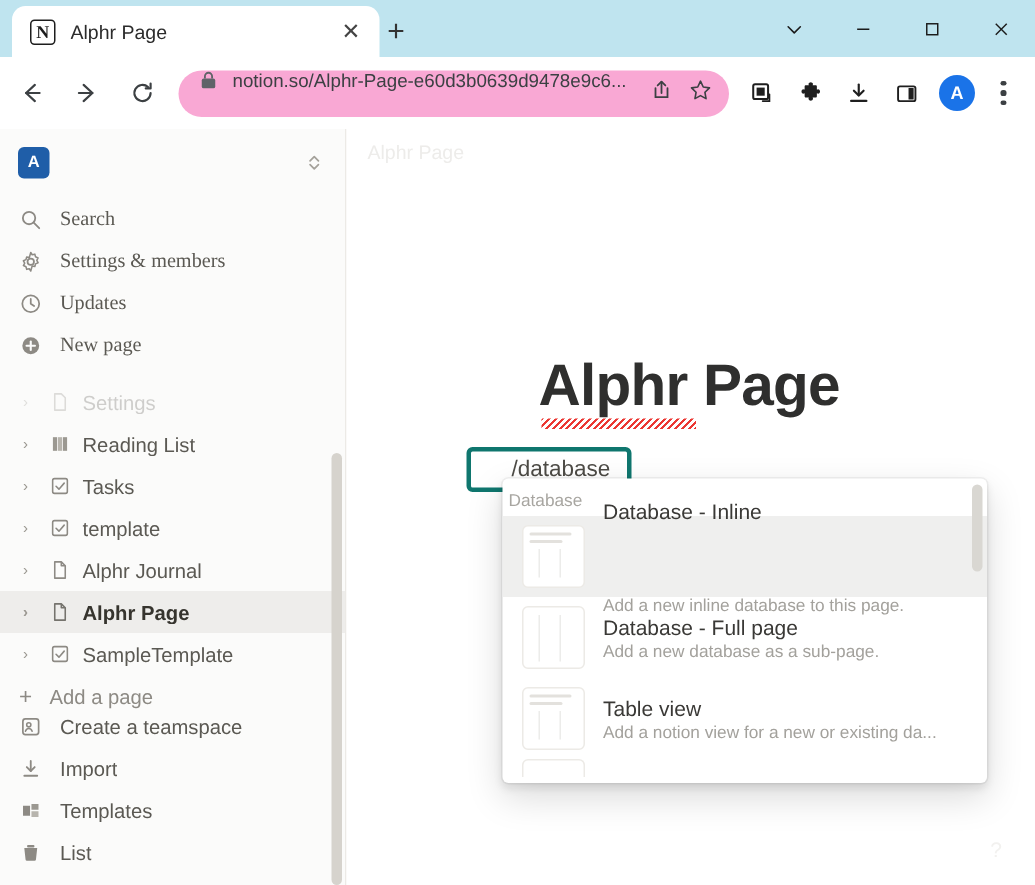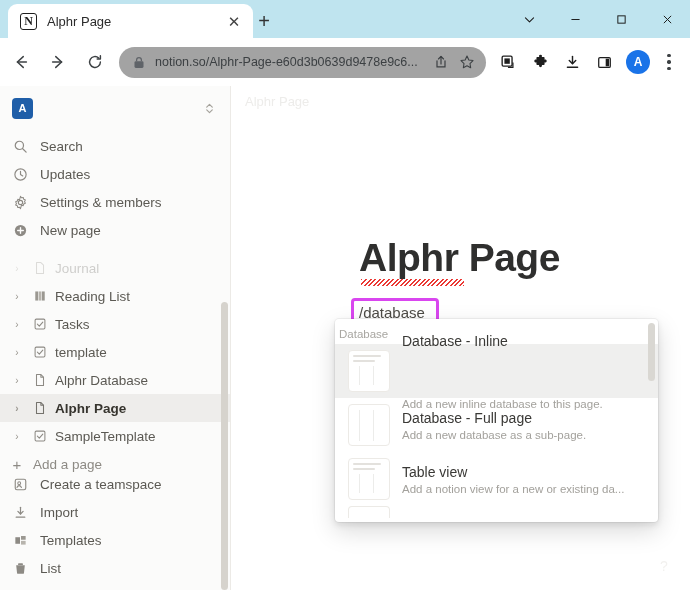--- a/index.html
+++ b/index.html
@@ -78,24 +78,24 @@
   }
   .tb-icon {
     width: 32px; height: 32px; flex: none;
     display: flex; align-items: center; justify-content: center;
     color: #3c4043;
     border-radius: 50%;
   }
   .tb-icon.nav { margin-left: 5px; }
   .omnibox {
     flex: 1; height: 31px;
-    background: #a3a3a3;
+    background: #f9a8d4;
     border-radius: 16px;
     margin: 0 6px 0 8px;
-    display: flex; align-items: center;
+    display: flex; align-items: flex-start;
     padding: 0 6px 0 14px;
     min-width: 0;
   }
   .lock { flex: none; margin-right: 10px; display: flex; align-items: center; }
   .url {
     flex: 1; min-width: 0;
     font-size: 12.5px; color: #3c4043;
     white-space: nowrap; overflow: hidden; text-overflow: clip;
   }
   .omni-btn {
@@ -142,21 +142,21 @@
   .ws-badge {
     width: 21px; height: 21px; border-radius: 4px;
     background: #1f5ea8; color: #ffffff;
     display: flex; align-items: center; justify-content: center;
     font-size: 11px; font-weight: bold;
     flex: none;
   }
   .ws-spacer { flex: 1; }
   .ws-chev { color: #a5a29b; display: flex; align-items: center; }
 
-  .snav { padding-top: 2px; }
+  .snav { padding-top: 2px; font-family: Liberation Serif, serif; }
   .srow {
     height: 28px; display: flex; align-items: center;
     padding: 0 12px; gap: 11px;
     color: #5b5953;
     font-size: 13.5px;
   }
   .srow .ico {
     width: 17px; height: 17px; flex: none;
     display: flex; align-items: center; justify-content: center;
     color: #8d8a84;
@@ -229,27 +229,26 @@
     position: absolute; left: 130px; top: 193px;
     width: 103px; height: 7px;
     background-image:
       repeating-linear-gradient(135deg,
         #ea2d28 0px, #ea2d28 1.4px,
         transparent 1.4px, transparent 3.2px);
     opacity: .95;
   }
   .slashbox {
     position: absolute; left: 80px; top: 212px;
-    border: 3px solid #d946ef;
+    border: 3px solid #0f766e;
     border-radius: 4px;
-    padding: 3px 11px 4px 5px;
+    padding: 3px 11px 4px 27px;
     background: #ffffff;
     font-size: 15px; color: #4d4b46;
     white-space: nowrap;
-    margin-left: 40px;
   }
 
   
   .slashmenu {
     position: absolute; left: 104px; top: 233px;
     width: 323px; height: 203px;
     background: #ffffff;
     border-radius: 4px;
     box-shadow: 0 0 0 1px rgba(15,15,15,.05),
                 0 3px 6px rgba(15,15,15,.10),
@@ -453,34 +452,34 @@
             <svg width="15" height="15" viewBox="0 0 16 16">
                 <circle cx="6.8" cy="6.8" r="4.4" stroke="#8d8a84" stroke-width="1.3" fill="none"></circle>
                 <line x1="10.1" y1="10.1" x2="14" y2="14" stroke="#8d8a84" stroke-width="1.3" stroke-linecap="round"></line>
               </svg>
           </span>
           <span class="lbl">Search</span>
         </div>
         <div class="srow">
           <span class="ico">
             <svg width="15" height="15" viewBox="0 0 16 16">
-                <circle cx="8" cy="8" r="6" stroke="#8d8a84" stroke-width="1.25" fill="none"></circle>
-                <path d="M8 4.6V8l2.4 1.6" stroke="#8d8a84" stroke-width="1.25" fill="none" stroke-linecap="round" stroke-linejoin="round"></path>
-              </svg>
-          </span>
-          <span class="lbl">Updates</span>
+              <circle cx="8" cy="8" r="2.3" stroke="#8d8a84" stroke-width="1.25" fill="none"></circle>
+              <path d="M8 1.4l1 1.6 1.9-.4.5 1.9 1.8.8-.9 1.7.9 1.7-1.8.8-.5 1.9-1.9-.4L8 14.6l-1-1.6-1.9.4-.5-1.9-1.8-.8.9-1.7-.9-1.7 1.8-.8.5-1.9 1.9.4z" stroke="#8d8a84" stroke-width="1.1" fill="none" stroke-linejoin="round"></path>
+            </svg>
+          </span>
+          <span class="lbl">Settings &amp; members</span>
         </div>
         <div class="srow">
           <span class="ico">
             <svg width="15" height="15" viewBox="0 0 16 16">
-              <circle cx="8" cy="8" r="2.3" stroke="#8d8a84" stroke-width="1.25" fill="none"></circle>
-              <path d="M8 1.4l1 1.6 1.9-.4.5 1.9 1.8.8-.9 1.7.9 1.7-1.8.8-.5 1.9-1.9-.4L8 14.6l-1-1.6-1.9.4-.5-1.9-1.8-.8.9-1.7-.9-1.7 1.8-.8.5-1.9 1.9.4z" stroke="#8d8a84" stroke-width="1.1" fill="none" stroke-linejoin="round"></path>
-            </svg>
-          </span>
-          <span class="lbl">Settings &amp; members</span>
+                <circle cx="8" cy="8" r="6" stroke="#8d8a84" stroke-width="1.25" fill="none"></circle>
+                <path d="M8 4.6V8l2.4 1.6" stroke="#8d8a84" stroke-width="1.25" fill="none" stroke-linecap="round" stroke-linejoin="round"></path>
+              </svg>
+          </span>
+          <span class="lbl">Updates</span>
         </div>
         <div class="srow">
           <span class="ico">
             <svg width="15" height="15" viewBox="0 0 16 16">
                 <circle cx="8" cy="8" r="6" fill="#8d8a84"></circle>
                 <line x1="8" y1="5" x2="8" y2="11" stroke="#fbfbfa" stroke-width="1.5" stroke-linecap="round"></line>
                 <line x1="5" y1="8" x2="11" y2="8" stroke="#fbfbfa" stroke-width="1.5" stroke-linecap="round"></line>
               </svg>
           </span>
           <span class="lbl">New page</span>
@@ -489,21 +488,21 @@
 
       <div class="scroll-area">
 
         <div class="prow faded-row">
           <span class="caret">›</span>
           <span class="picon">
             <svg width="14" height="14" viewBox="0 0 16 16">
                 <path d="M4 1.8h5l3 3v9.4H4z" stroke="#8d8a84" stroke-width="1.2" fill="none" stroke-linejoin="round"></path>
               </svg>
           </span>
-          <span class="lbl">Journal</span>
+          <span class="lbl">Settings</span>
         </div>
 
         <div class="prow">
           <span class="caret">›</span>
           <span class="picon">
             <svg width="14" height="14" viewBox="0 0 16 16">
               <rect x="2.6" y="2.8" width="3.2" height="10.4" fill="#9b9891"></rect>
               <rect x="6.4" y="2.8" width="3.2" height="10.4" fill="#b7b4ad"></rect>
               <rect x="10.2" y="2.8" width="3.2" height="10.4" fill="#9b9891"></rect>
             </svg>
@@ -534,21 +533,21 @@
         </div>
 
         <div class="prow">
           <span class="caret">›</span>
           <span class="picon">
             <svg width="14" height="14" viewBox="0 0 16 16">
                 <path d="M4 1.8h5l3 3v9.4H4z" stroke="#8d8a84" stroke-width="1.2" fill="none" stroke-linejoin="round"></path>
                 <path d="M9 1.8v3h3" stroke="#8d8a84" stroke-width="1.2" fill="none" stroke-linejoin="round"></path>
               </svg>
           </span>
-          <span class="lbl">Alphr Database</span>
+          <span class="lbl">Alphr Journal</span>
         </div>
 
         <div class="prow active">
           <span class="caret">›</span>
           <span class="picon">
             <svg width="14" height="14" viewBox="0 0 16 16">
                 <path d="M4 1.8h5l3 3v9.4H4z" stroke="#75736d" stroke-width="1.2" fill="none" stroke-linejoin="round"></path>
                 <path d="M9 1.8v3h3" stroke="#75736d" stroke-width="1.2" fill="none" stroke-linejoin="round"></path>
               </svg>
           </span>

